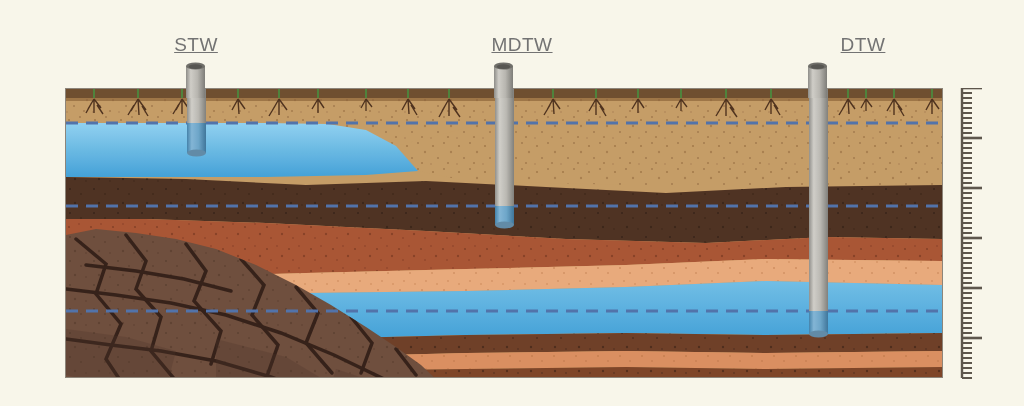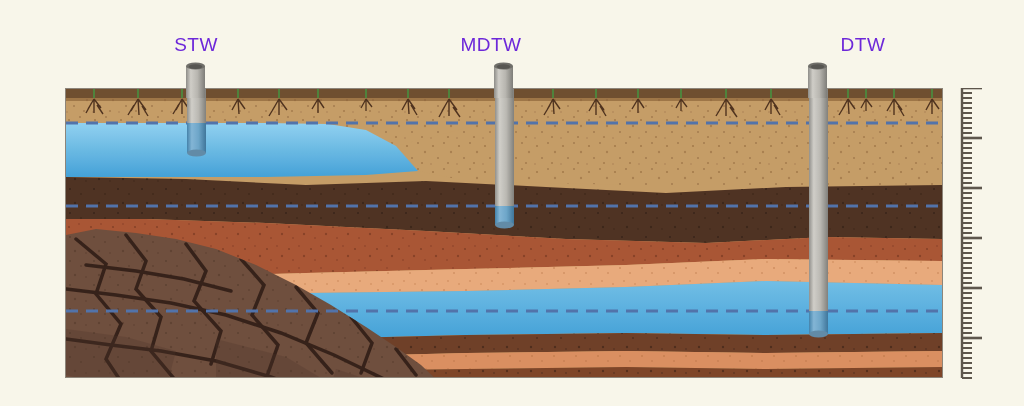--- a/index.html
+++ b/index.html
@@ -7,46 +7,47 @@
     width:1024px;height:406px;
     background:#f8f6ea;
     font-family:"Liberation Sans", sans-serif;
     overflow:hidden;position:relative;
   }
   #stage{position:absolute;left:0;top:0;width:1024px;height:406px;}
 
   .well-label{
     position:absolute;
     font-size:19px;
-    color:#6d28d9;
+    color:#737373;
     letter-spacing:.5px;
     white-space:nowrap;
     transform:translateX(-50%);
     font-family:"Liberation Sans", sans-serif;
+    text-decoration:underline;
   }
 
   #panel{
     position:absolute;
     left:65px;top:88px;width:878px;height:290px;
     overflow:hidden;
     border:1px solid #8d857a;
     box-sizing:border-box;
     background:#c49a63;
   }
   #panel svg{display:block;}
 
   #ruler{position:absolute;left:955px;top:88px;width:46px;height:290px;}
 </style>
 </head>
 <body>
 
 <div id="stage">
 
   <div class="well-label" style="left:196px;top:34px;">STW</div>
-  <div class="well-label" style="left:491px;top:34px;">MDTW</div>
+  <div class="well-label" style="left:522px;top:34px;">MDTW</div>
   <div class="well-label" style="left:816px;top:34px;margin-left:47px;">DTW</div>
 
   <div id="panel">
     <svg width="878" height="290" viewBox="0 0 878 290" xmlns="http://www.w3.org/2000/svg">
       <defs>
         <filter id="grain">
           <feTurbulence type="fractalNoise" baseFrequency="0.85" numOctaves="3" result="n"></feTurbulence>
           <feColorMatrix in="n" type="saturate" values="0"></feColorMatrix>
           <feComponentTransfer>
               <feFuncA type="linear" slope="0.18"></feFuncA>

